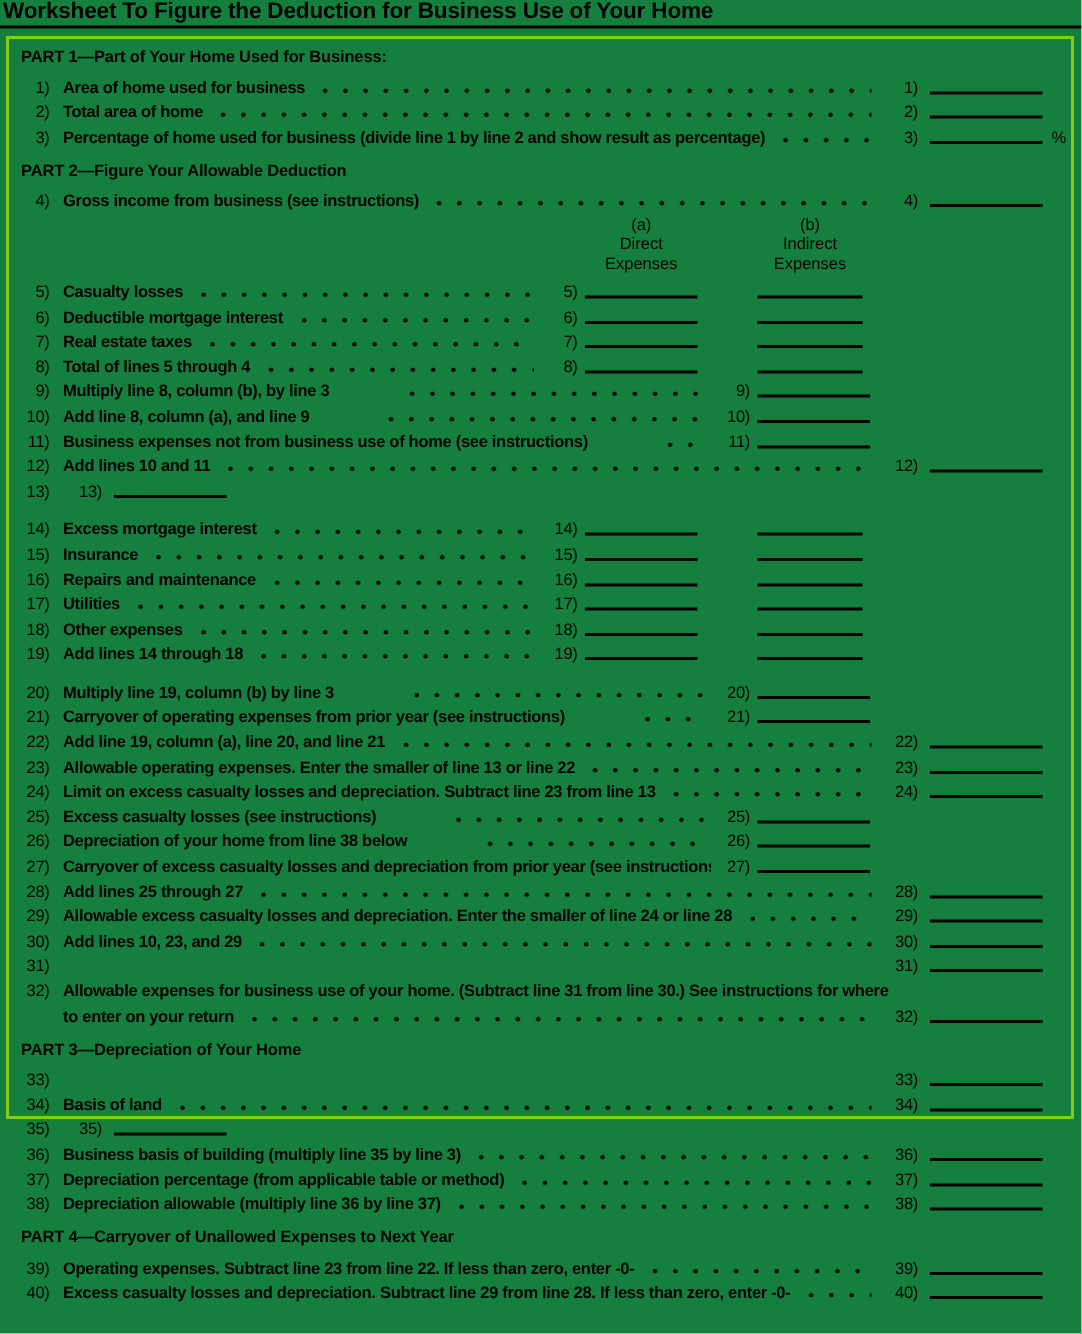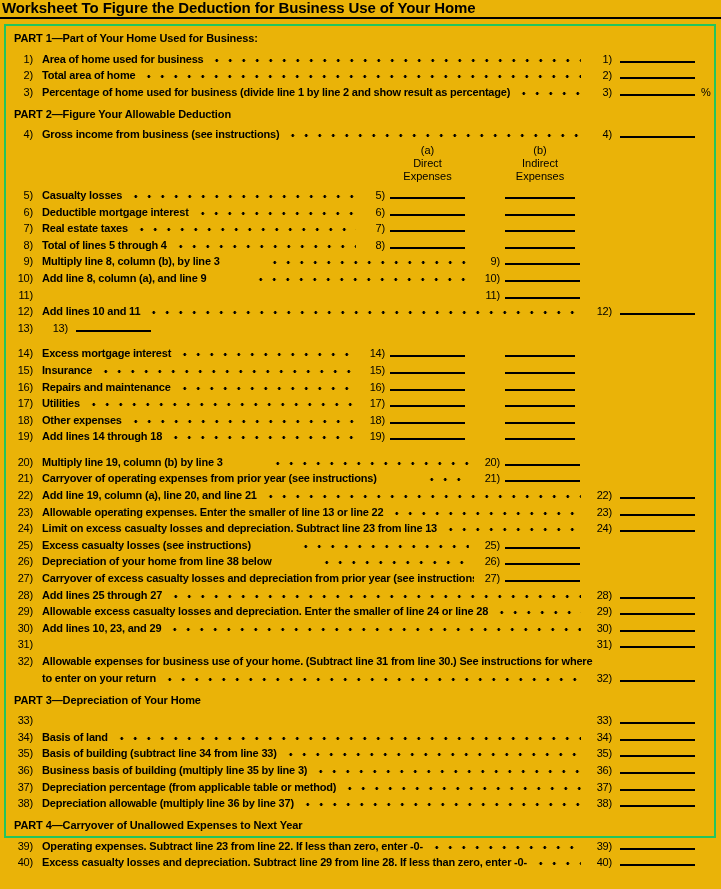--- a/index.html
+++ b/index.html
@@ -1,27 +1,27 @@
 <!DOCTYPE html>
 <html><head>
 <meta charset="utf-8">
 <style>
   html,body{margin:0;padding:0;background:#fff;}
   .page{
-    position:relative;width:721px;height:889px;background:#eab308;color:#000;
+    position:relative;width:721px;height:889px;background:#15803d;color:#000;
     font-family:"Liberation Sans","DejaVu Sans",sans-serif;overflow:hidden;
   }
   .title{
     margin:1px 0 0 2px;font-size:15px;font-weight:bold;letter-spacing:-0.1px;
     line-height:14px;white-space:nowrap;
   }
   .title-rule{height:2px;background:#000;margin-top:2px;width:721px;}
   .box{
-    margin:5px 5px 0 4px;border:2px solid #22c55e;
-    padding:4px 8px 8px 8px;box-sizing:border-box;height:814px;
+    margin:5px 5px 0 4px;border:2px solid #84cc16;
+    padding:4px 8px 8px 8px;box-sizing:border-box;height:722px;
   }
   .part-heading{
     font-size:11px;font-weight:bold;line-height:13px;margin:9px 0 4px 0;
     letter-spacing:-0.1px;white-space:nowrap;
   }
   .part-heading:first-child{margin-top:2px;}
   .row{display:flex;align-items:flex-end;height:16.6px;}
   .row-gap{height:9px;}
   .num{flex:0 0 19px;text-align:right;font-size:11px;line-height:14px;white-space:pre;margin-right:9px;letter-spacing:-0.2px;}
   .labelzone{display:flex;min-width:0;overflow:hidden;align-items:flex-end;}
@@ -168,20 +168,21 @@
         <span class="labelzone">
           <span class="lbl">Add line 8, column (a), and line 9</span>
           <span class="dots"></span>
         </span>
         <span class="num2">10)</span>
         <span class="blank m"></span>
       </div>
       <div class="row t-mid">
         <span class="num">11)</span>
         <span class="labelzone">
+          <span class="lbl">Business expenses not from business use of home (see instructions)</span>
           <span class="dots"></span>
         </span>
         <span class="num2">11)</span>
         <span class="blank m"></span>
       </div>
       <div class="row t-right">
         <span class="num">12)</span>
         <span class="labelzone">
           <span class="lbl">Add lines 10 and 11</span>
           <span class="dots"></span>
@@ -401,24 +402,20 @@
         <span class="num">34)</span>
         <span class="labelzone">
           <span class="lbl">Basis of land</span>
           <span class="dots"></span>
         </span>
         <span class="num2">34)</span>
         <span class="blank r"></span>
       </div>
       <div class="row t-right">
         <span class="num">35)</span>
-        <span class="labelzone">
-          <span class="lbl">Basis of building (subtract line 34 from line 33)</span>
-          <span class="dots"></span>
-        </span>
         <span class="num2">35)</span>
         <span class="blank r"></span>
       </div>
       <div class="row t-right">
         <span class="num">36)</span>
         <span class="labelzone">
           <span class="lbl">Business basis of building (multiply line 35 by line 3)</span>
           <span class="dots"></span>
         </span>
         <span class="num2">36)</span>

